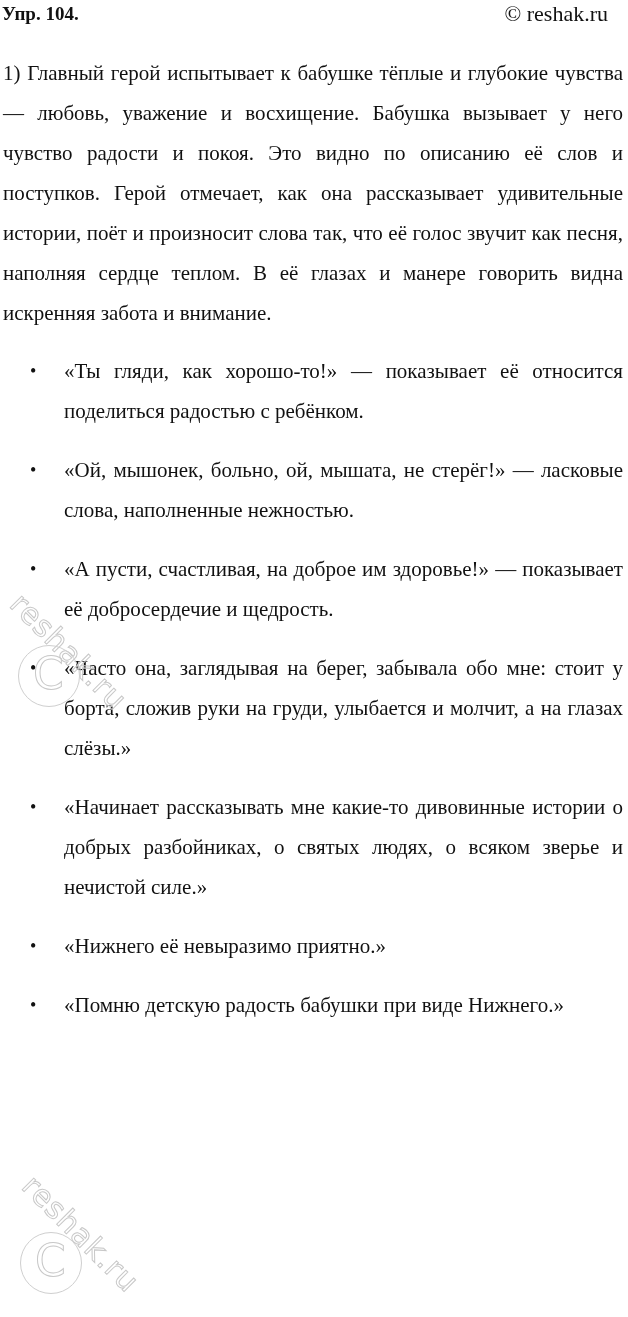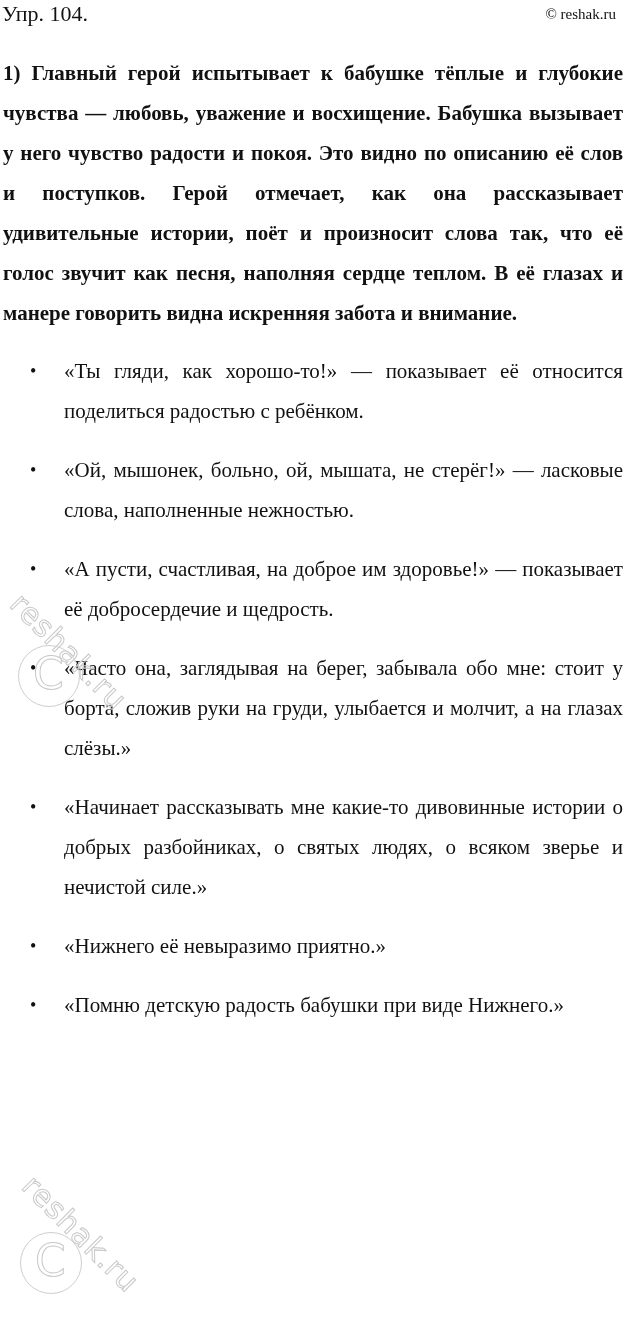--- a/index.html
+++ b/index.html
@@ -6,32 +6,32 @@
     body {
       width: 628px; height: 1317px; position: relative; overflow: hidden;
       font-family: "Liberation Serif", "DejaVu Serif", serif;
       color: #111111;
     }
     .header {
       position: absolute; left: 0; right: 0; top: 0; height: 40px;
     }
     .ex-title {
       position: absolute; left: 2px; top: 0px;
-      font-weight: normal; font-size: 22px; line-height: 28px;
+      font-weight: bold; font-size: 19px; line-height: 28px;
     }
     .copyright {
-      position: absolute; right: 12px; top: 0px;
-      font-size: 15px; line-height: 28px;
+      position: absolute; right: 20px; top: 0px;
+      font-size: 22px; line-height: 28px;
     }
     .content {
       position: absolute; left: 3px; top: 53px; width: 620px;
       font-size: 21px; line-height: 40px;
     }
     .para {
-      text-align: justify; margin: 0 0 18px 0; font-weight: bold;
+      text-align: justify; margin: 0 0 18px 0;
     }
     .para.last-line-left { text-align-last: left; }
     ul.quotes {
       list-style: none; margin: 0 0 18px 0; padding: 0;
     }
     ul.quotes li {
       position: relative; padding-left: 61px; text-align: justify;
       margin: 0 0 19px 0;
     }
     ul.quotes li .bullet {

